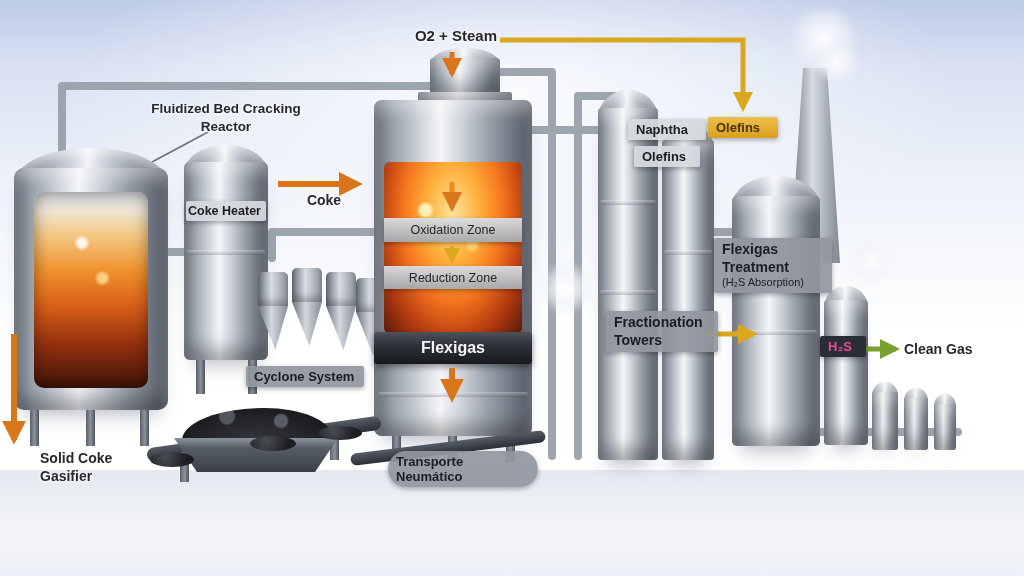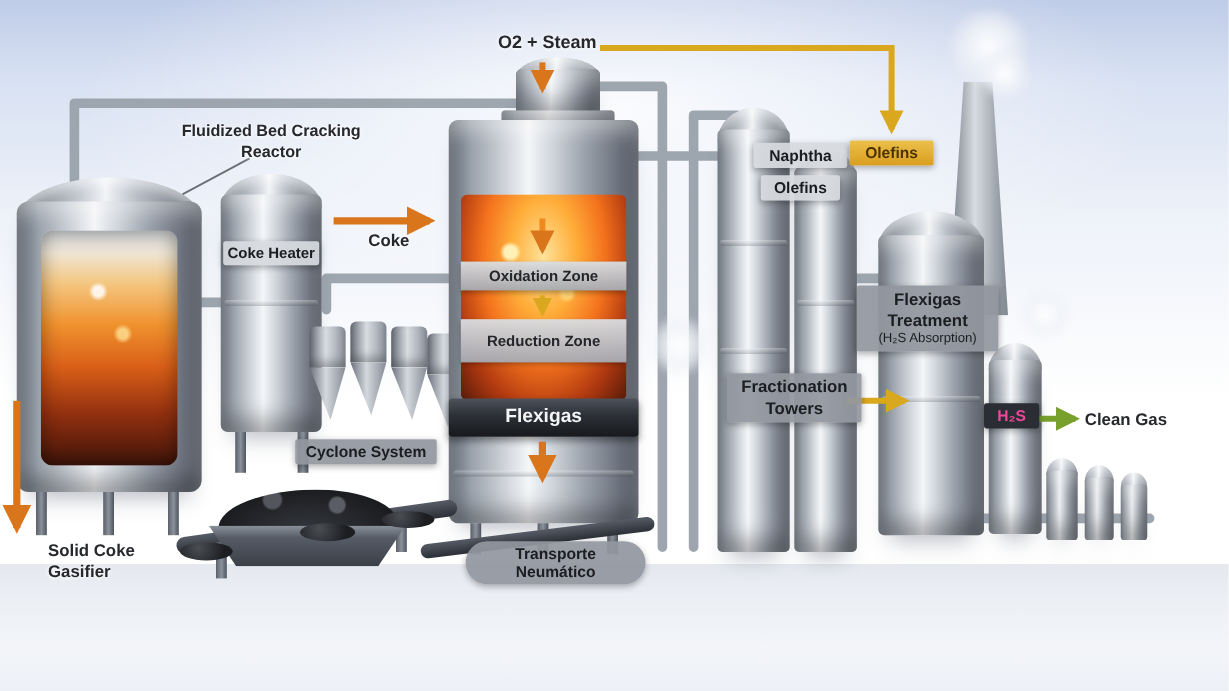--- a/index.html
+++ b/index.html
@@ -30,26 +30,26 @@
     background:
       radial-gradient(circle at 42% 26%, rgba(255,255,255,.85) 0 4px, transparent 8px),
       radial-gradient(circle at 60% 44%, rgba(255,225,150,.8) 0 4px, transparent 8px),
       linear-gradient(180deg,#d8dbdf 0%,#efe4d2 10%,#f4c883 22%,#f0922e 40%,#d95f18 58%,#92300f 78%,#401409 100%);
     box-shadow: inset 0 0 16px rgba(0,0,0,.45); }
   .dark-band { position:absolute; background:linear-gradient(180deg,#4d525b 0%,#2c3036 45%,#17191d 100%);
     color:#f4f5f7; text-align:center; font-weight:bold; box-shadow:0 3px 6px rgba(0,0,0,.4);
     display:flex; align-items:center; justify-content:center; }
   .maroon-band { background:linear-gradient(180deg,#53261a 0%,#301209 100%); }
   .zone-band { position:absolute; background:linear-gradient(180deg,rgba(219,222,227,.95),rgba(165,170,178,.95));
-    color:#24262b; text-align:center; font-weight:bold; box-shadow:0 2px 4px rgba(0,0,0,.3);
+    color:#24262b; text-align:center; font-weight:normal; box-shadow:0 2px 4px rgba(0,0,0,.3);
     display:flex; align-items:center; justify-content:center; }
   .lbl { position:absolute; font-weight:bold; color:#26282c;
     text-shadow:0 1px 3px rgba(255,255,255,.9),0 0 6px rgba(255,255,255,.75); }
   .box-lbl { position:absolute; background:rgba(146,151,159,.93); color:#1b1d21; font-weight:bold;
-    text-align:center; padding:3px 8px; box-shadow:0 2px 5px rgba(0,0,0,.3); border-radius:2px; }
+    padding:3px 8px; box-shadow:0 2px 5px rgba(0,0,0,.3); border-radius:2px; }
   .lightbox { background:rgba(214,217,222,.93); }
   .darkbox { background:#2a2d33; color:#ec4899; }
   .yellowbox { background:linear-gradient(180deg,#ecc04a,#d99e1f); color:#4c3302; }
   .cyc-body { position:absolute; width:30px; height:34px; border-radius:5px 5px 0 0;
     background:linear-gradient(90deg,#6a717c,#d9dde2 45%,#8d949e); box-shadow: inset 0 -5px 7px rgba(0,0,0,.25); }
   .cyc-cone { position:absolute; width:30px; height:44px;
     background:linear-gradient(90deg,#6a717c,#d4d8de 45%,#858c96); clip-path:polygon(0 0,100% 0,58% 100%); }
   .chimney { position:absolute; background:linear-gradient(90deg,#707782,#d8dce1 45%,#7f8791);
     clip-path:polygon(26% 0,74% 0,100% 100%,0 100%); }
   .smoke { position:absolute; border-radius:50%;
@@ -137,21 +137,21 @@
   <div class="leg" style="left:140px;top:410px;height:36px;"></div>
 
   <div class="cap" style="left:430px;top:48px;width:70px;height:16px;"></div>
   <div class="vessel" style="left:430px;top:58px;width:70px;height:38px;border-radius:4px;"></div>
   <div class="vessel" style="left:418px;top:92px;width:94px;height:12px;border-radius:3px;"></div>
   <div class="vessel" style="left:374px;top:100px;width:158px;height:336px;border-radius:8px;"></div>
   <div class="fire" style="left:384px;top:162px;width:138px;height:172px;border-radius:6px;"></div>
   <div class="zone-band" style="left:384px;top:218px;width:138px;height:24px;font-size:12.5px;">
     <span>Oxidation Zone</span>
   </div>
-  <div class="zone-band" style="left:384px;top:266px;width:138px;height:36px;font-size:12.5px;">
+  <div class="zone-band" style="left:384px;top:266px;width:138px;height:23px;font-size:12.5px;">
     <span>Reduction Zone</span>
   </div>
   <div class="dark-band" style="left:374px;top:332px;width:158px;height:32px;font-size:16px;border-radius:3px;">
     <span>Flexigas</span>
   </div>
   <div class="weld" style="left:378px;top:392px;width:150px;"></div>
   <div class="leg" style="left:392px;top:436px;height:26px;"></div>
   <div class="leg" style="left:448px;top:436px;height:26px;"></div>
   <div class="leg" style="left:506px;top:436px;height:26px;"></div>
   <div class="smoke" style="left:540px;top:262px;width:52px;height:52px;"></div>

